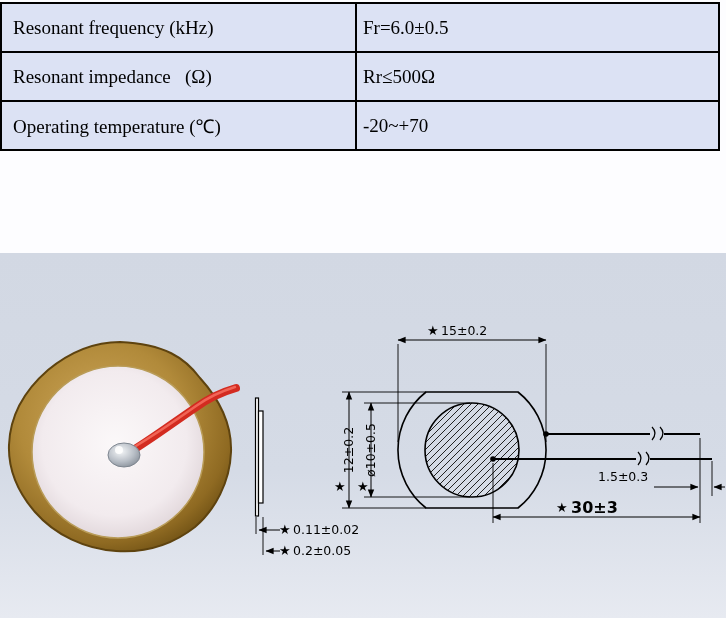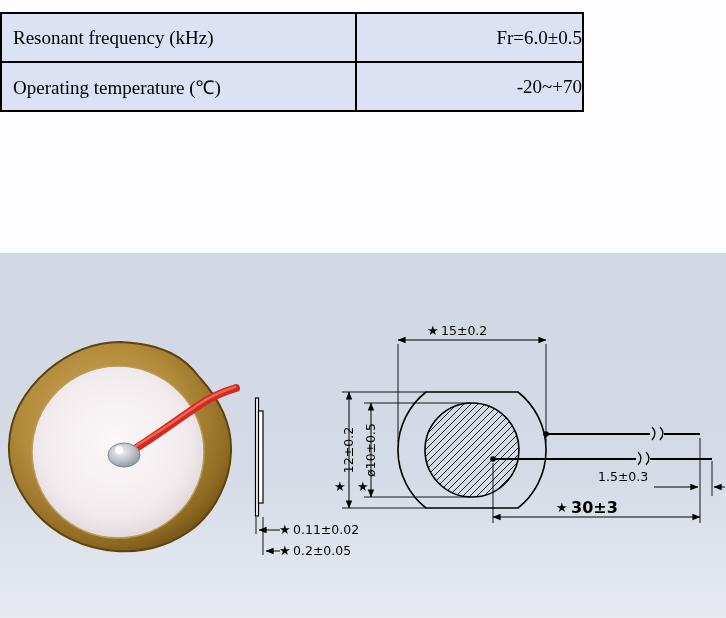--- a/index.html
+++ b/index.html
@@ -6,35 +6,35 @@
   html,body { width:726px; height:618px; }
   body { font-family:"Liberation Serif", serif; background:#fdfdff; }
   .stage { position:relative; width:726px; height:618px; overflow:hidden; background:#fdfdff; }
 
   .drawing-bg {
     position:absolute; left:0; top:253px; width:726px; height:365px;
     background:linear-gradient(180deg,#d2d8e3 0%, #d5dbe6 60%, #e7eaf1 100%);
   }
 
   table.spec {
-    position:absolute; top:12px; left:0; width:584px;
+    position:absolute; top:2px; left:0; width:720px;
     border-collapse:collapse; table-layout:fixed;
   }
   table.spec td {
     border:2px solid #000;
     background:#dce2f4;
     height:49px;
     font-size:19px;
     color:#000;
     vertical-align:middle;
     overflow:hidden;
     white-space:nowrap;
   }
   td.spec-label { width:355px; padding-left:11px; }
-  td.spec-value { padding-left:14px;text-align:right; }
+  td.spec-value { padding-left:6px; }
 
   svg.overlay { position:absolute; left:0; top:0; width:726px; height:618px; }
   svg text { font-family:"DejaVu Sans","Liberation Sans",sans-serif; fill:#000; }
   .dim  { font-size:12.5px; }
   .dim-rot { font-size:12.5px; }
   .dim-bold { font-size:16px; font-weight:bold; }
   .star { font-size:13px; }
   .thin  { stroke:#000; stroke-width:0.9; fill:none; }
   .dline { stroke:#000; stroke-width:1;   fill:none; }
   .edge  { stroke:#000; stroke-width:1.6; fill:none; }
@@ -46,20 +46,24 @@
 
 <div class="stage">
 
   <div class="drawing-bg"></div>
 
   <table class="spec">
     <tbody>
       <tr>
         <td class="spec-label">Resonant frequency (kHz)</td>
         <td class="spec-value">Fr=6.0±0.5</td>
+      </tr>
+      <tr>
+        <td class="spec-label">Resonant impedance&nbsp;&nbsp;&nbsp;(Ω)</td>
+        <td class="spec-value">Rr≤500Ω</td>
       </tr>
       <tr>
         <td class="spec-label">Operating temperature (℃)</td>
         <td class="spec-value">-20~+70</td>
       </tr>
     </tbody>
   </table>
 
   <svg class="overlay" viewBox="0 0 726 618">
     <defs>

